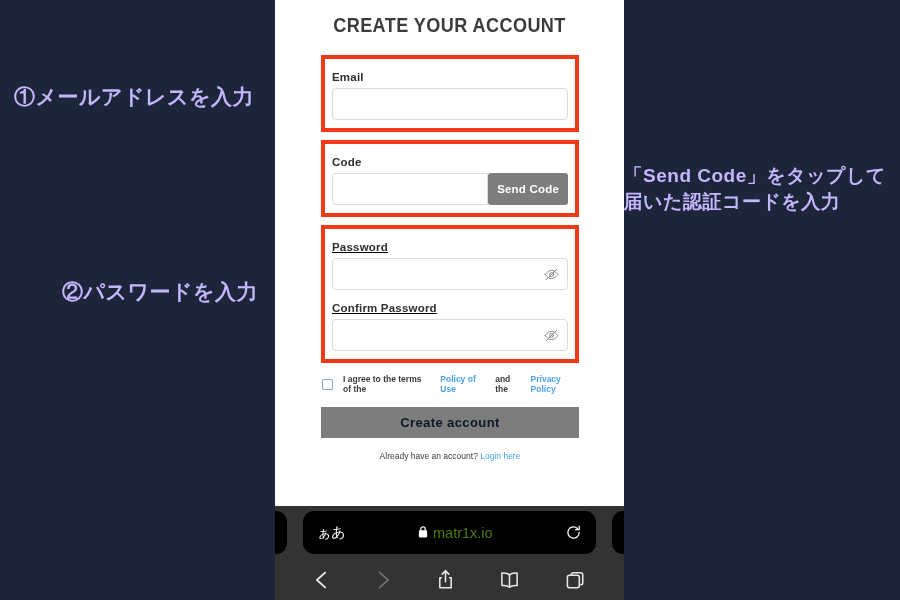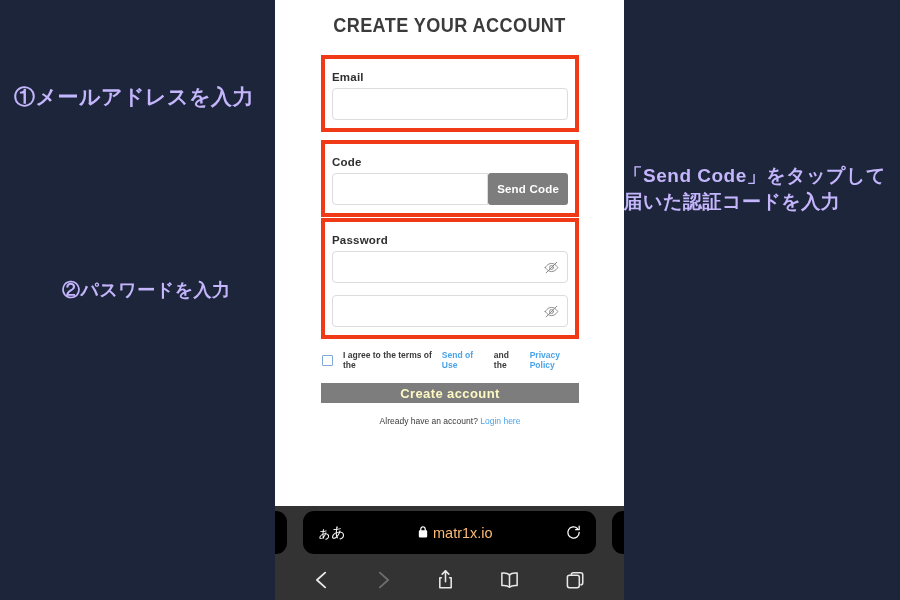--- a/index.html
+++ b/index.html
@@ -25,21 +25,21 @@
     white-space: pre-line;
   }
   #anno-1 {
     left: 14px;
     top: 83px;
     font-size: 21px;
   }
   #anno-2 {
     left: 62px;
     top: 278px;
-    font-size: 18px;
+    font-size: 21px;
   }
   #anno-3 {
     left: 600px;
     top: 163px;
     font-size: 19px;
     display: flex;
     gap: 6px;
     align-items: flex-end;
   }
   #anno-3 .circled {
@@ -112,21 +112,21 @@
 
   
   .hl {
     border: 4px solid #f03a17;
     padding: 12px 7px 8px 7px;
     background: #fff;
     box-sizing: border-box;
   }
   .group-email { margin: 0; }
   .group-code { margin-top: 8px; }
-  .group-pass { margin-top: 1px; }
+  .group-pass { margin-top: 8px; text-decoration: underline; }
 
   .code-row {
     display: flex;
     align-items: stretch;
     gap: 0;
   }
   .code-row .text-input {
     flex: 1;
     border-radius: 4px 0 0 4px;
   }
@@ -166,23 +166,23 @@
     background: #fff;
     flex: none;
     cursor: pointer;
   }
   .link { color: #4aa3e8; }
 
   .create-btn {
     display: block;
     width: 100%;
     margin-top: 13px;
-    height: 20px;
+    height: 31px;
     background: #7d7d7d;
-    color: #fef9c3;
+    color: #0f172a;
     border: none;
     font-size: 13px;
     font-weight: bold;
     letter-spacing: 0.4px;
     cursor: pointer;
     font-family: "Liberation Sans", sans-serif;
   }
 
   .login-line {
     text-align: center;
@@ -235,21 +235,21 @@
     font-size: 14px;
     flex: none;
     cursor: pointer;
   }
   .url-center {
     flex: 1;
     display: flex;
     align-items: center;
     justify-content: center;
     gap: 5px;
-    color: #fdba74;
+    color: #4d7c0f;
     font-size: 14.5px;
     cursor: pointer;
   }
   .reload-btn {
     flex: none;
     color: #ffffff;
     cursor: pointer;
     display: flex;
     align-items: center;
   }
@@ -307,36 +307,37 @@
             <span>
               <svg class="eye-icon" viewBox="0 0 24 24" fill="none" stroke="#8a8a8a" stroke-width="1.6" stroke-linecap="round">
                 <path d="M2 12s3.6-6.5 10-6.5S22 12 22 12s-3.6 6.5-10 6.5S2 12 2 12z"></path>
                 <circle cx="12" cy="12" r="3.1"></circle>
                 <line x1="3.5" y1="20.5" x2="20.5" y2="3.5"></line>
               </svg>
             </span>
           </div>
         </div>
         <div class="pass-block">
+          <div class="field-label">Confirm Password</div>
           <div class="text-input input-with-icon">
             <span>
               <svg class="eye-icon" viewBox="0 0 24 24" fill="none" stroke="#8a8a8a" stroke-width="1.6" stroke-linecap="round">
                 <path d="M2 12s3.6-6.5 10-6.5S22 12 22 12s-3.6 6.5-10 6.5S2 12 2 12z"></path>
                 <circle cx="12" cy="12" r="3.1"></circle>
                 <line x1="3.5" y1="20.5" x2="20.5" y2="3.5"></line>
               </svg>
             </span>
           </div>
         </div>
       </div>
 
       <div class="terms-row">
         <div class="checkbox"></div>
         <span>I agree to the terms of the </span>
-        <span class="link">Send of Use</span>
+        <span class="link">Policy of Use</span>
         <span> and the </span>
         <span class="link">Privacy Policy</span>
       </div>
 
       <button class="create-btn">Create account</button>
 
       <div class="login-line">
         <span>Already have an account?</span>
         <span class="link">Login here</span>
       </div>

